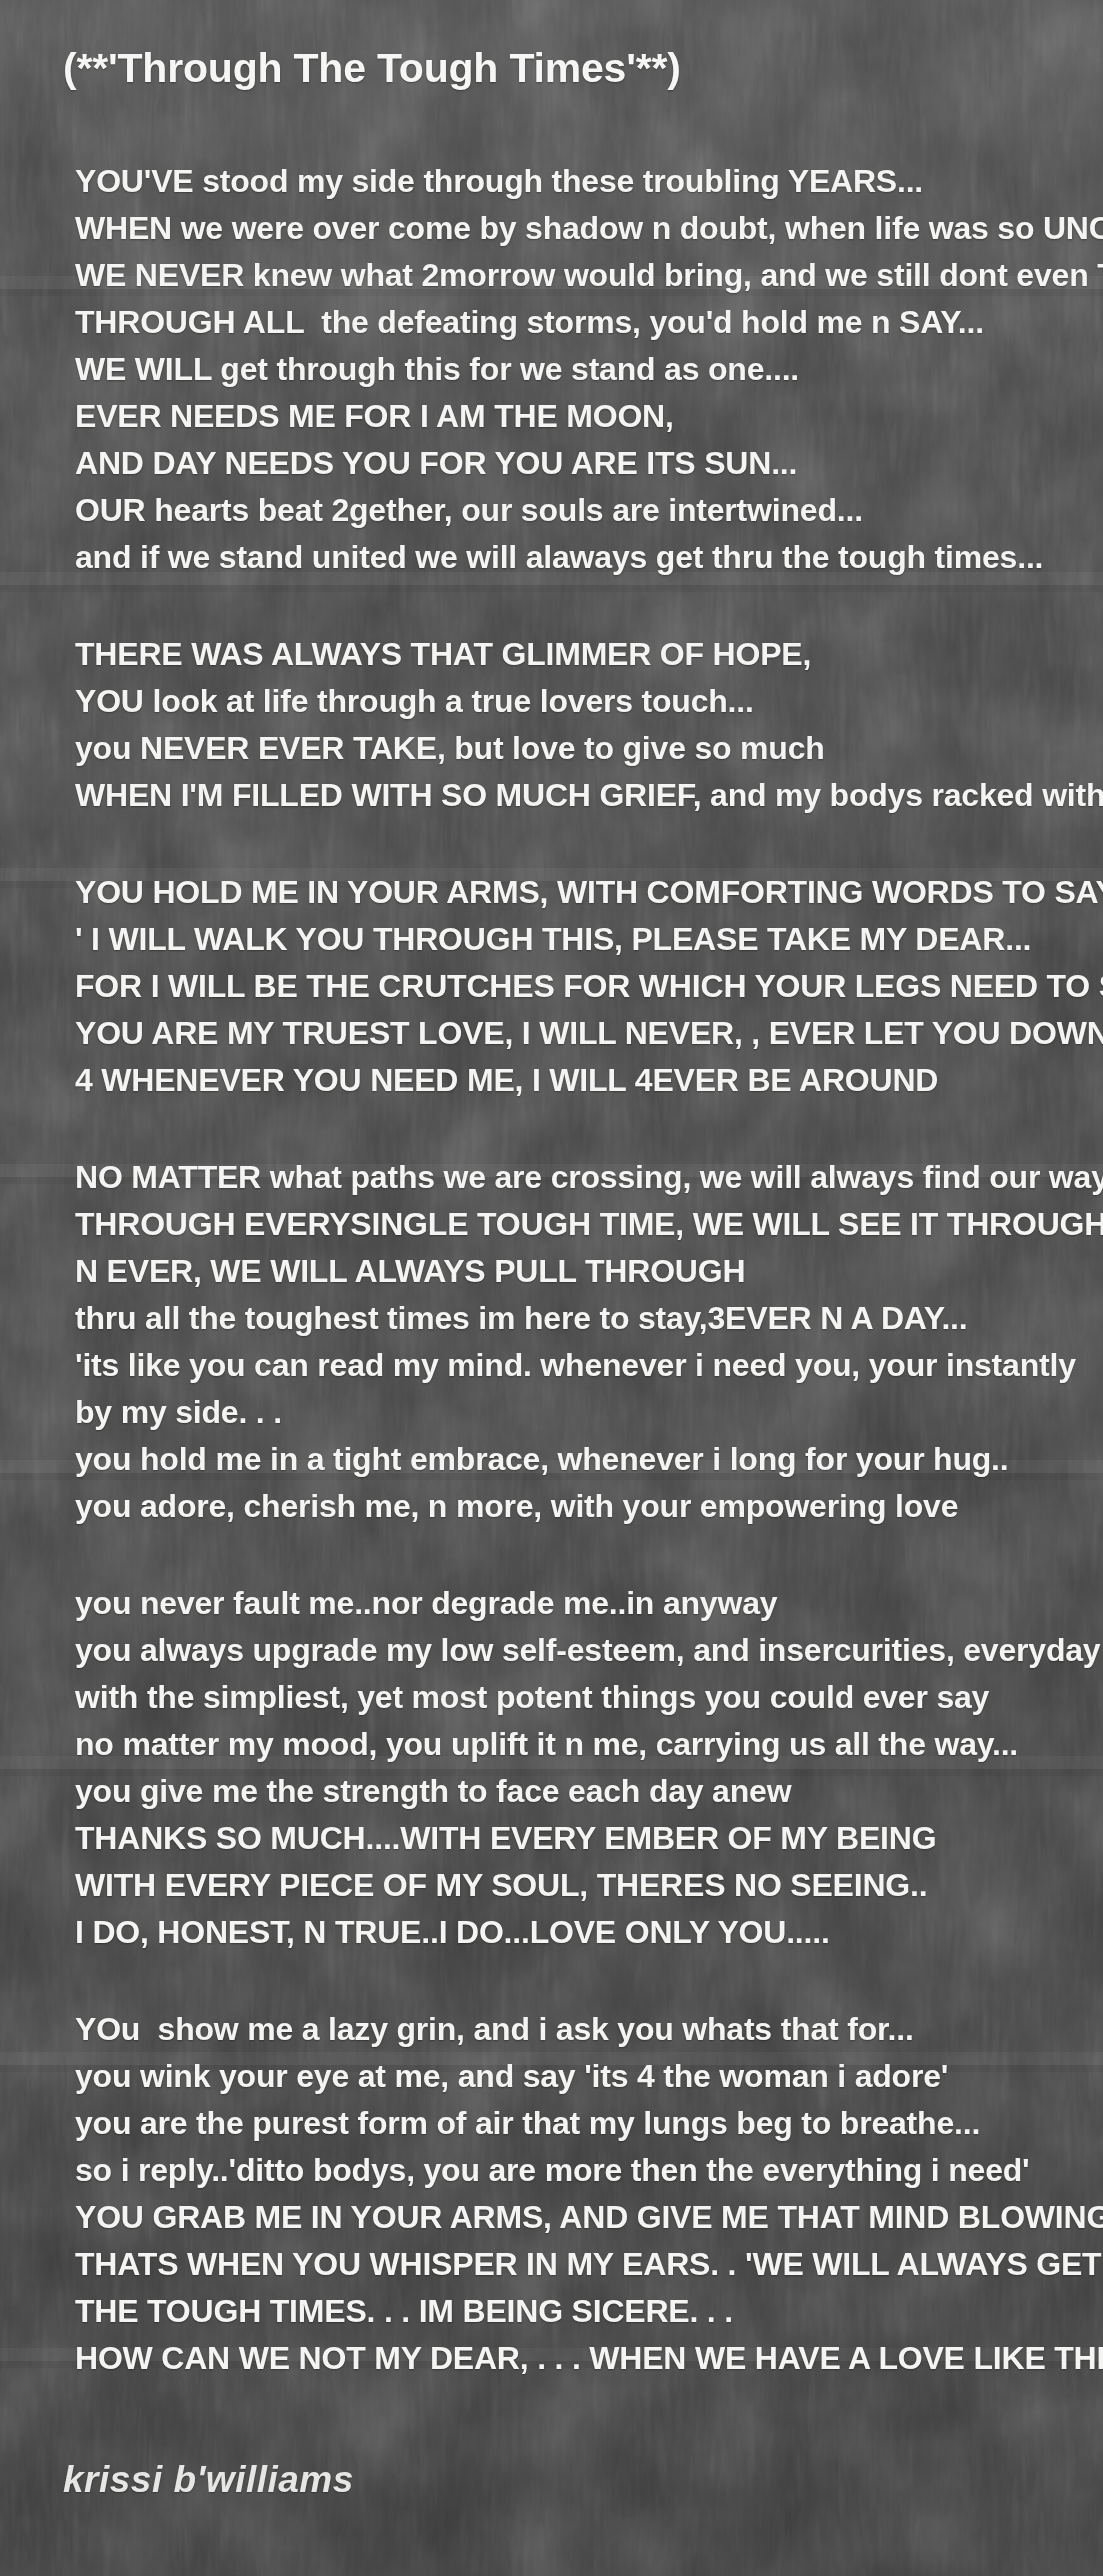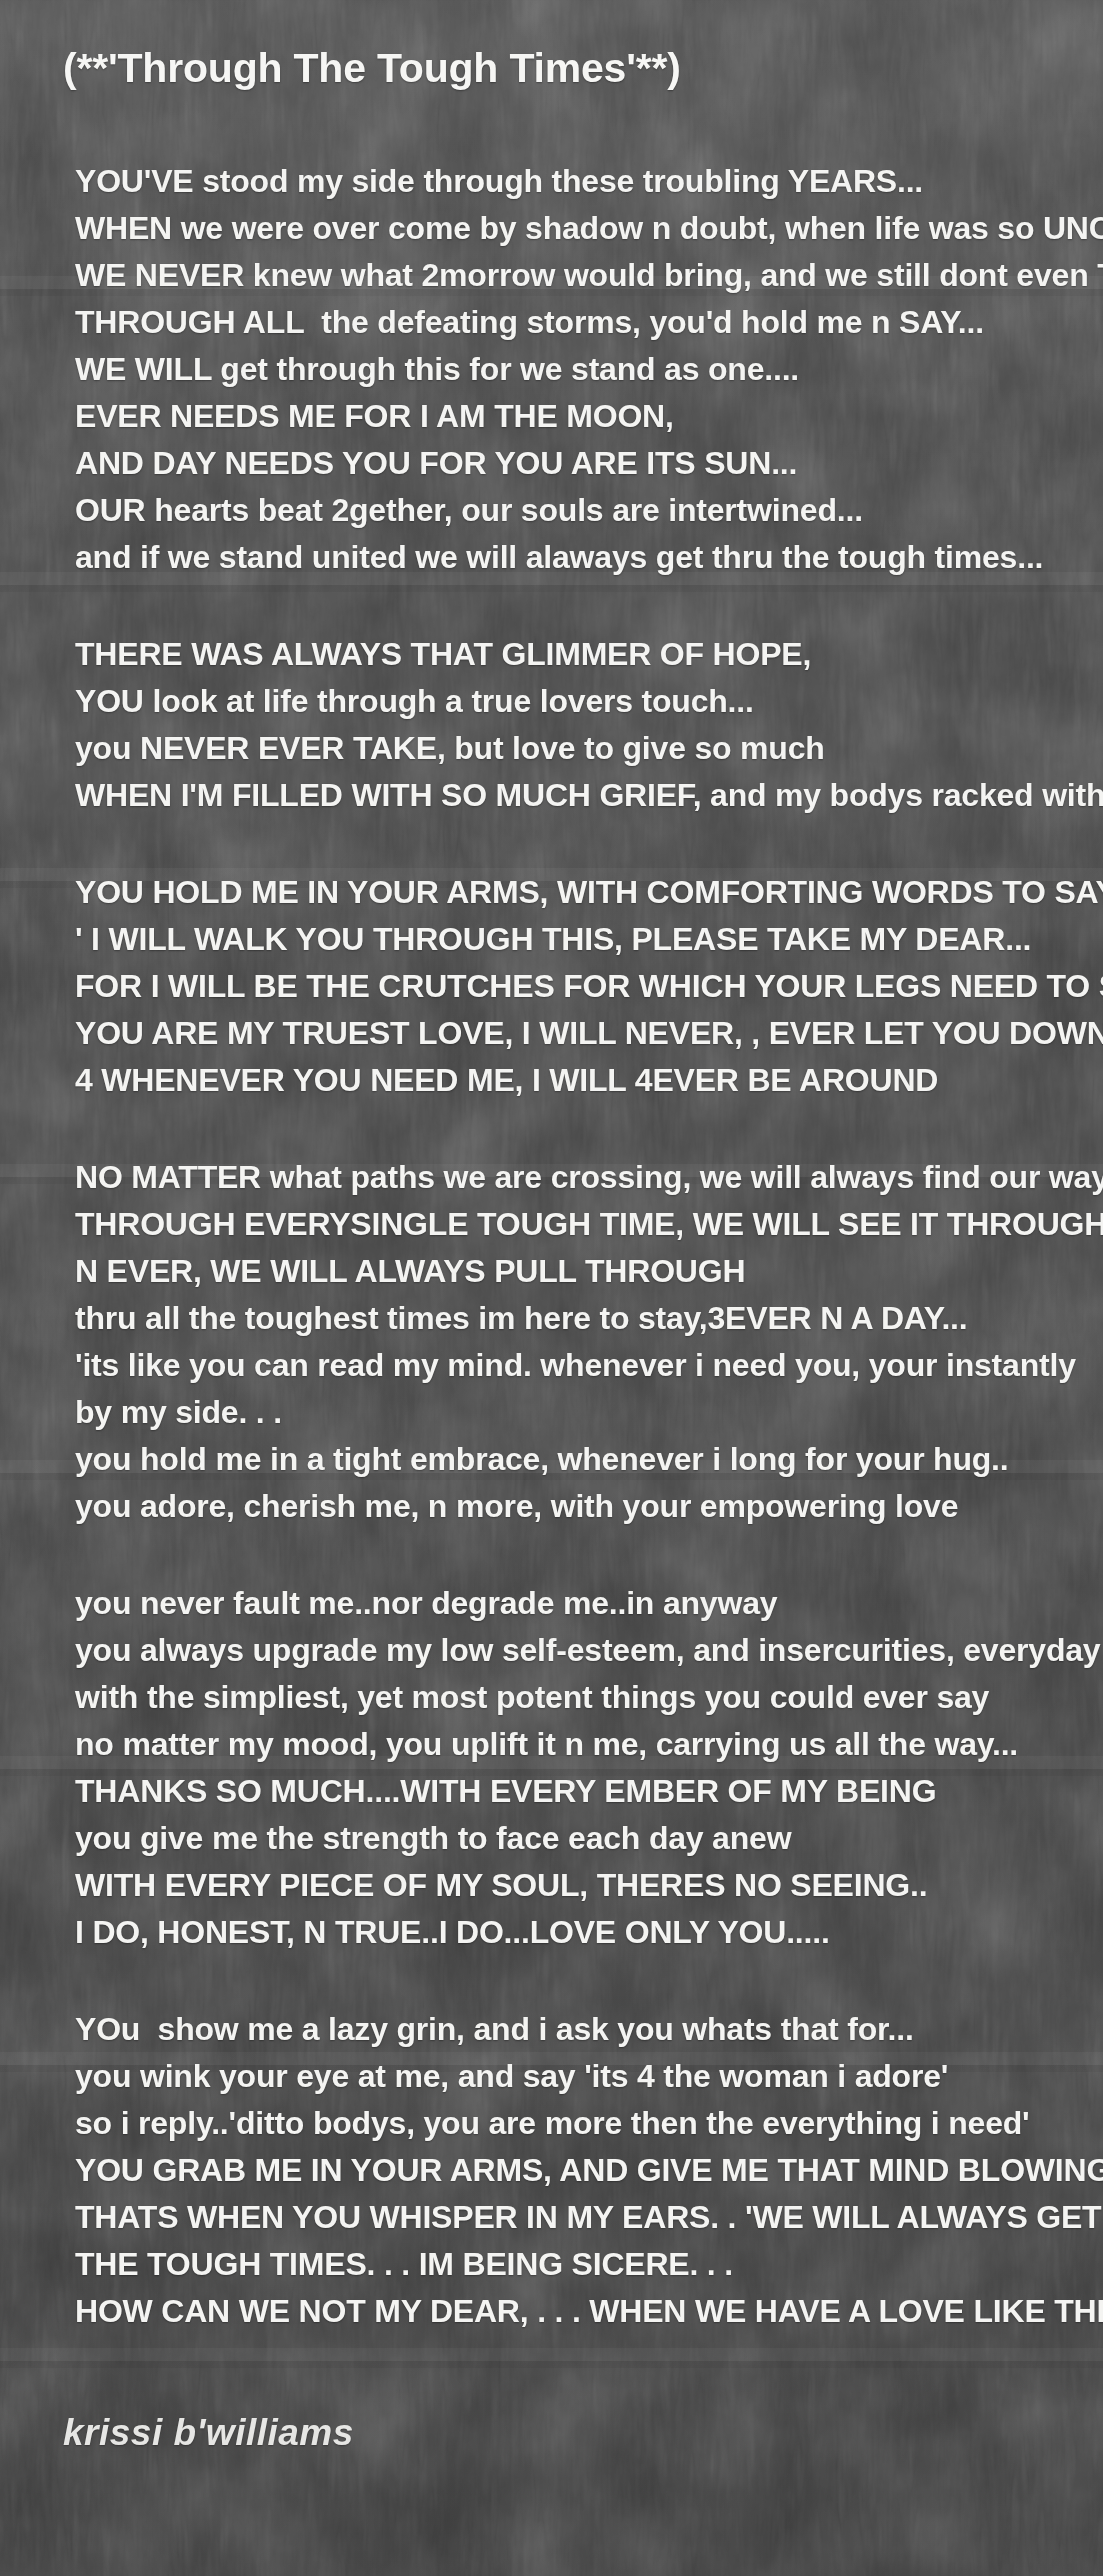--- a/index.html
+++ b/index.html
@@ -126,28 +126,29 @@
         <div class="line">'its like you can read my mind. whenever i need you, your instantly</div>
         <div class="line">by my side. . .</div>
         <div class="line">you hold me in a tight embrace, whenever i long for your hug..</div>
         <div class="line">you adore, cherish me, n more, with your empowering love</div>
       </div>
       <div class="stanza">
         <div class="line">you never fault me..nor degrade me..in anyway</div>
         <div class="line">you always upgrade my low self-esteem, and insercurities, everyday</div>
         <div class="line">with the simpliest, yet most potent things you could ever say</div>
         <div class="line">no matter my mood, you uplift it n me, carrying us all the way...</div>
+        <div class="line">you give me the strength to face each day anew</div>
         <div class="line">THANKS SO MUCH....WITH EVERY EMBER OF MY BEING</div>
-        <div class="line">you give me the strength to face each day anew</div>
         <div class="line">WITH EVERY PIECE OF MY SOUL, THERES NO SEEING..</div>
         <div class="line">I DO, HONEST, N TRUE..I DO...LOVE ONLY YOU.....</div>
       </div>
       <div class="stanza">
         <div class="line">YOu  show me a lazy grin, and i ask you whats that for...</div>
         <div class="line">you wink your eye at me, and say 'its 4 the woman i adore'</div>
+        <div class="line">you are the purest form of air that my lungs beg to breathe...</div>
         <div class="line">so i reply..'ditto bodys, you are more then the everything i need'</div>
         <div class="line">YOU GRAB ME IN YOUR ARMS, AND GIVE ME THAT MIND BLOWING KISS...</div>
         <div class="line">THATS WHEN YOU WHISPER IN MY EARS. . 'WE WILL ALWAYS GET THROUGH</div>
         <div class="line">THE TOUGH TIMES. . . IM BEING SICERE. . .</div>
         <div class="line">HOW CAN WE NOT MY DEAR, . . . WHEN WE HAVE A LOVE LIKE THIS. . . . .</div>
       </div>
     </div>
   <div class="signature">krissi b'williams</div>
 </div>
 

